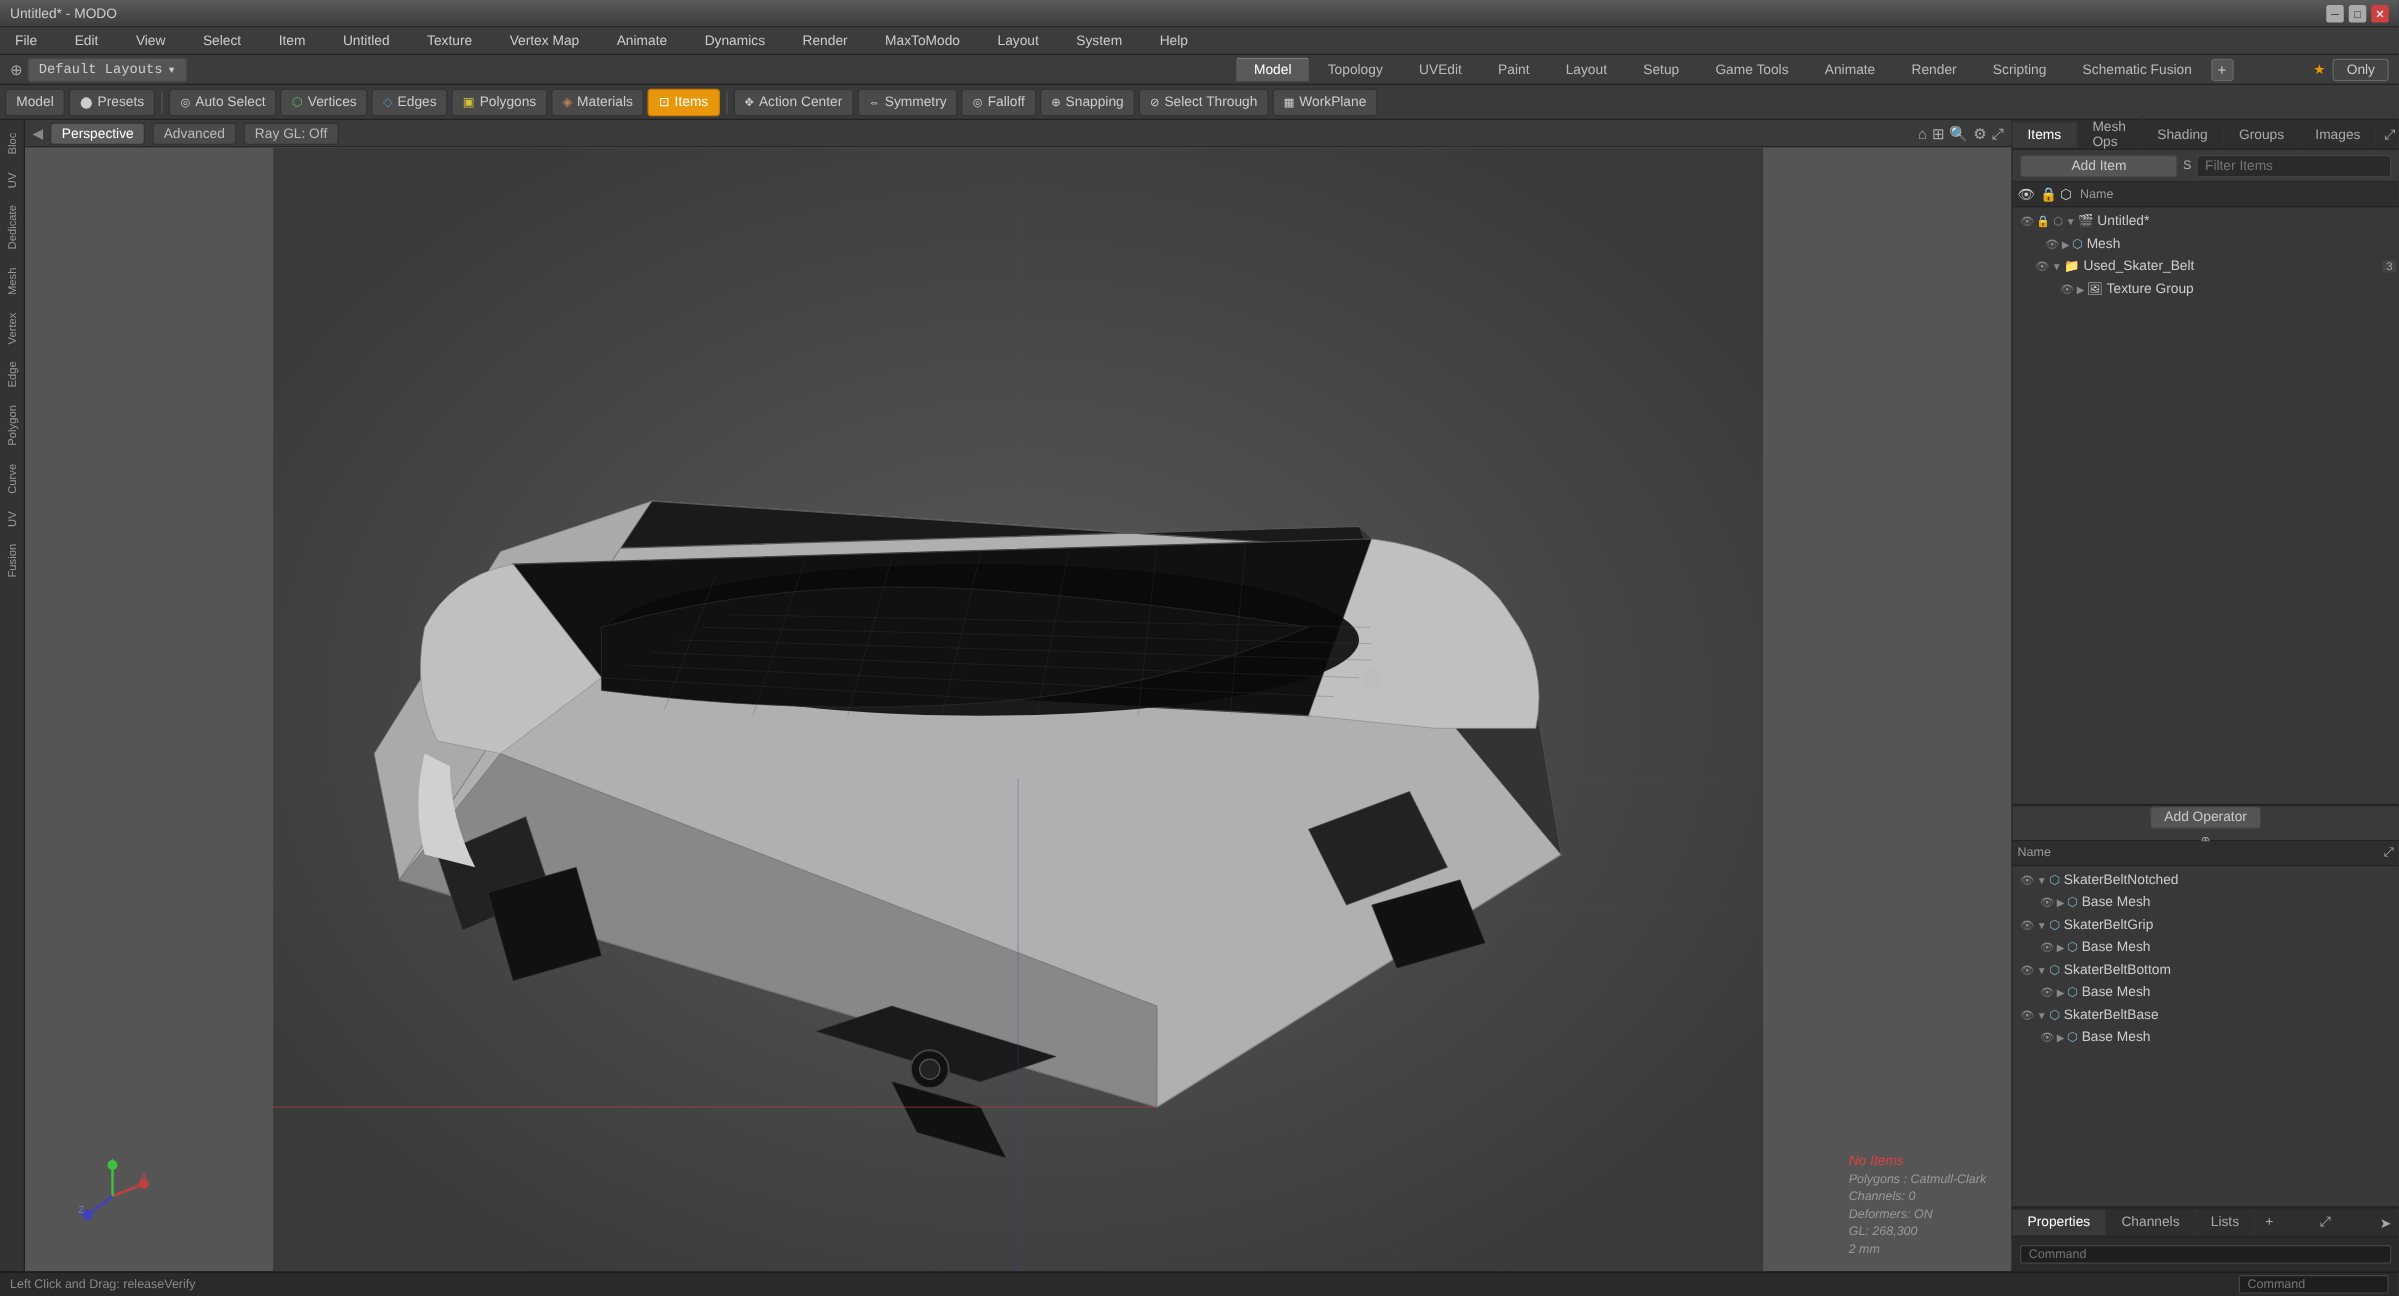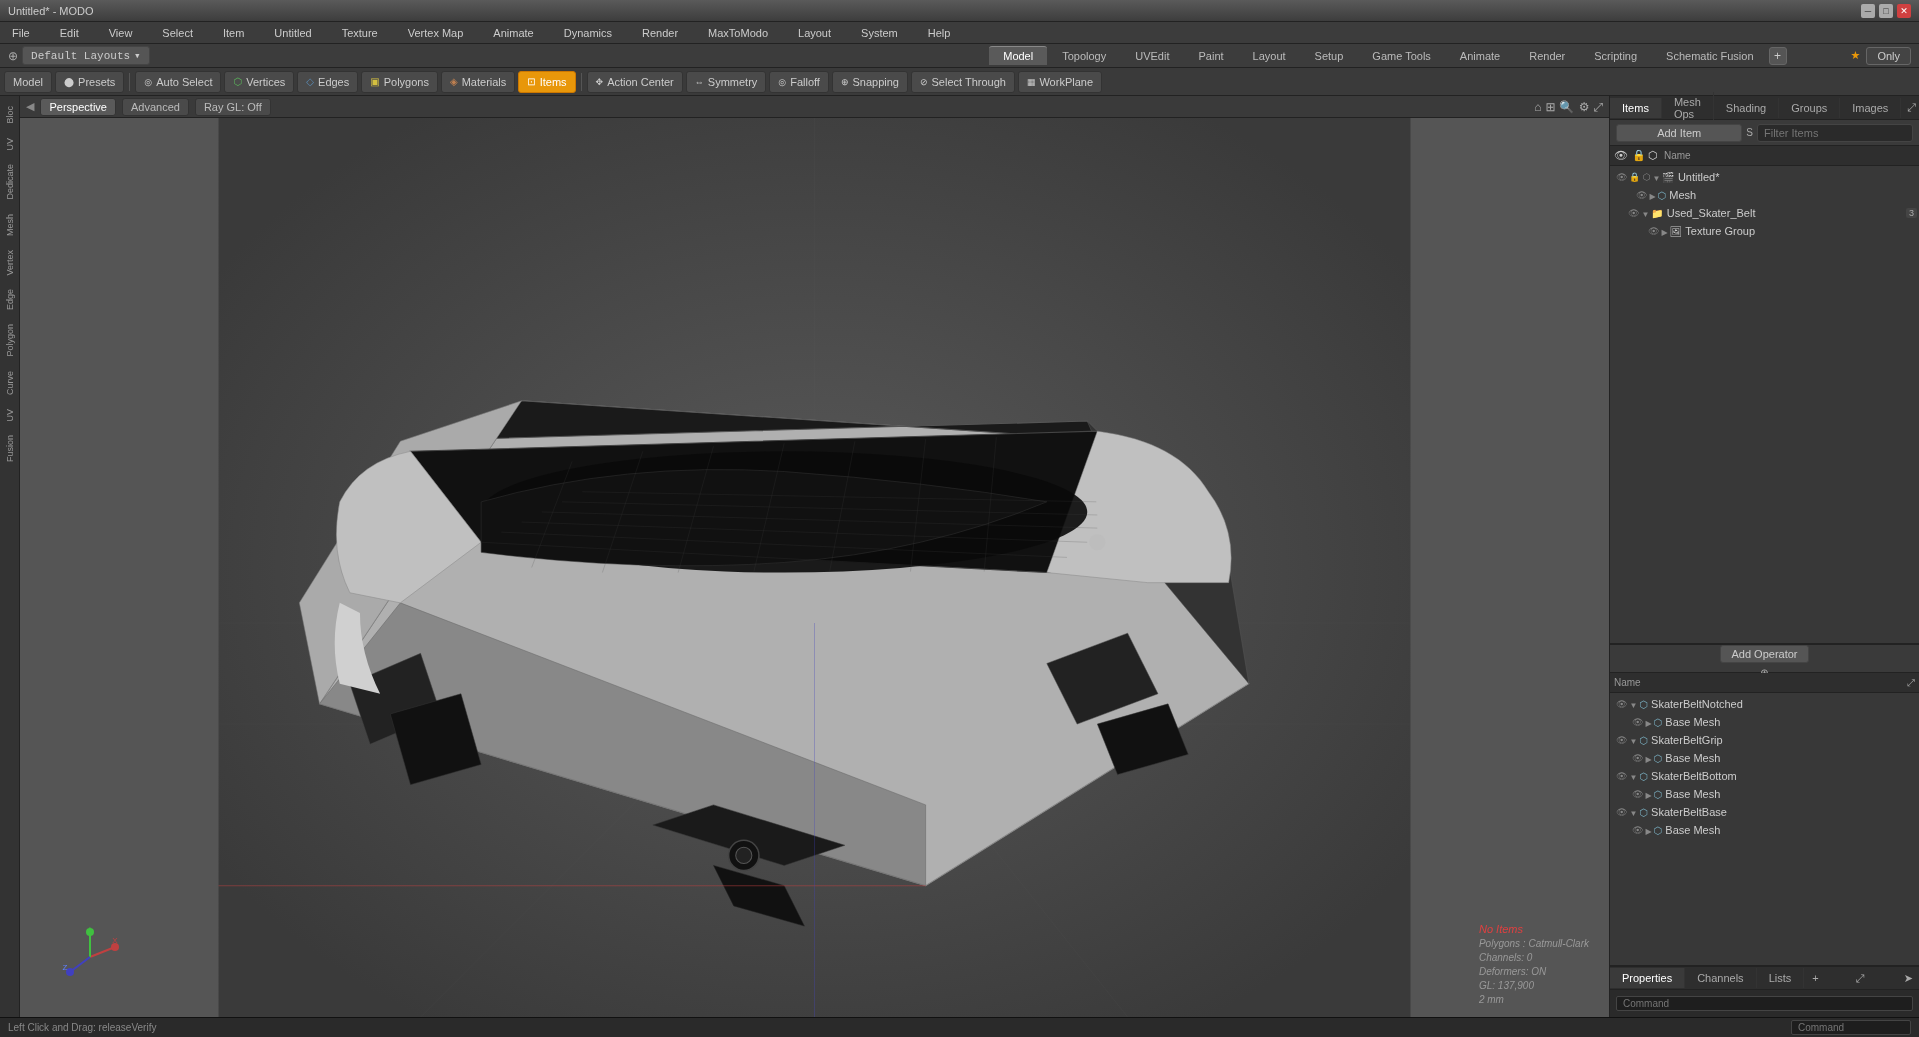--- a/index.html
+++ b/index.html
@@ -689,21 +689,21 @@
             <text x="30" y="2" font-size="8" fill="#40c040" text-anchor="middle">Y</text>
             <text x="5" y="43" font-size="8" fill="#6080ff" text-anchor="middle">Z</text>
           </svg>
         </div>
 
         <div id="viewport-status">
           <div id="no-items">No Items</div>
           <div>Polygons : Catmull-Clark</div>
           <div>Channels: 0</div>
           <div>Deformers: ON</div>
-          <div>GL: 137,900</div>
+          <div>GL: 268,300</div>
           <div>2 mm</div>
         </div>
       </div>
     </div>
   </div>
 
   <div id="right-panel">
 
     <div id="items-panel">
 

